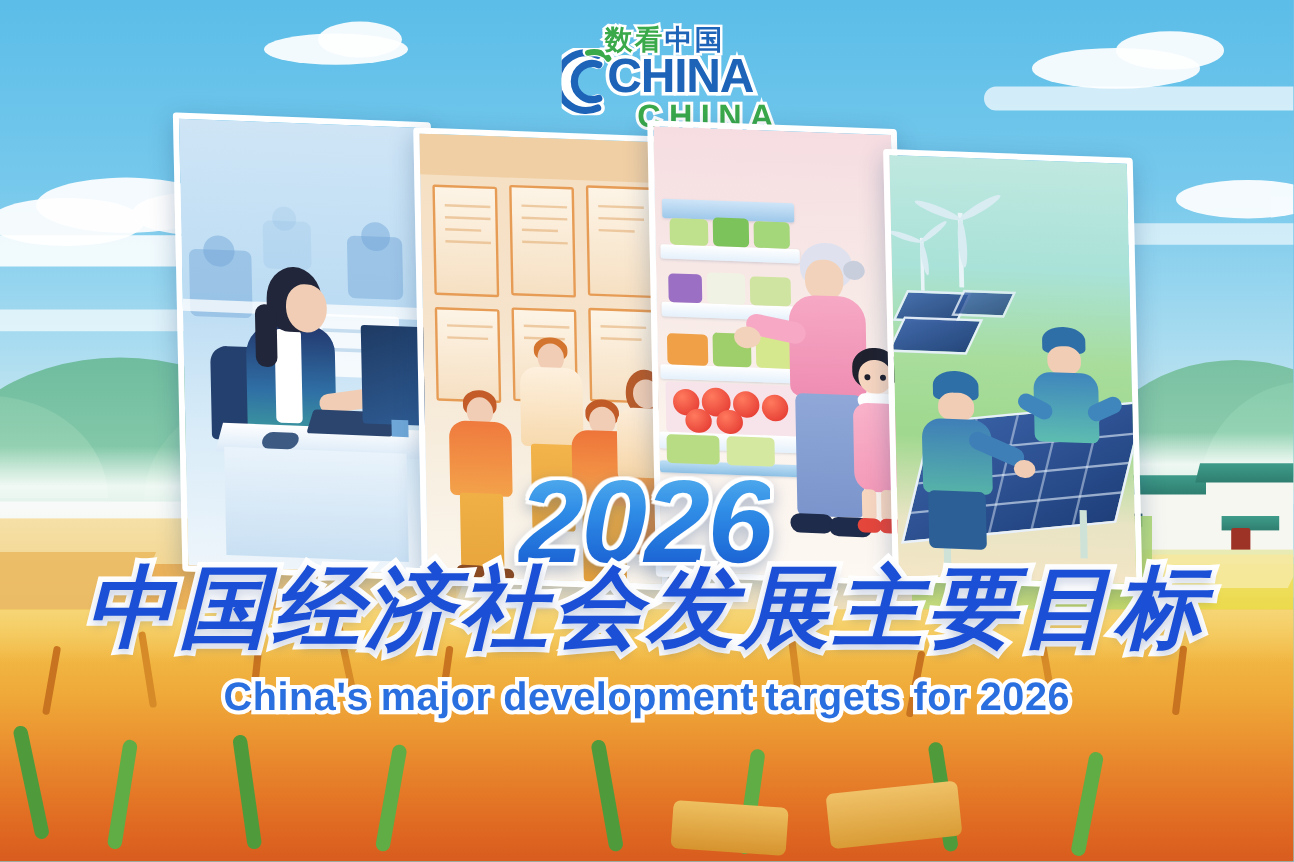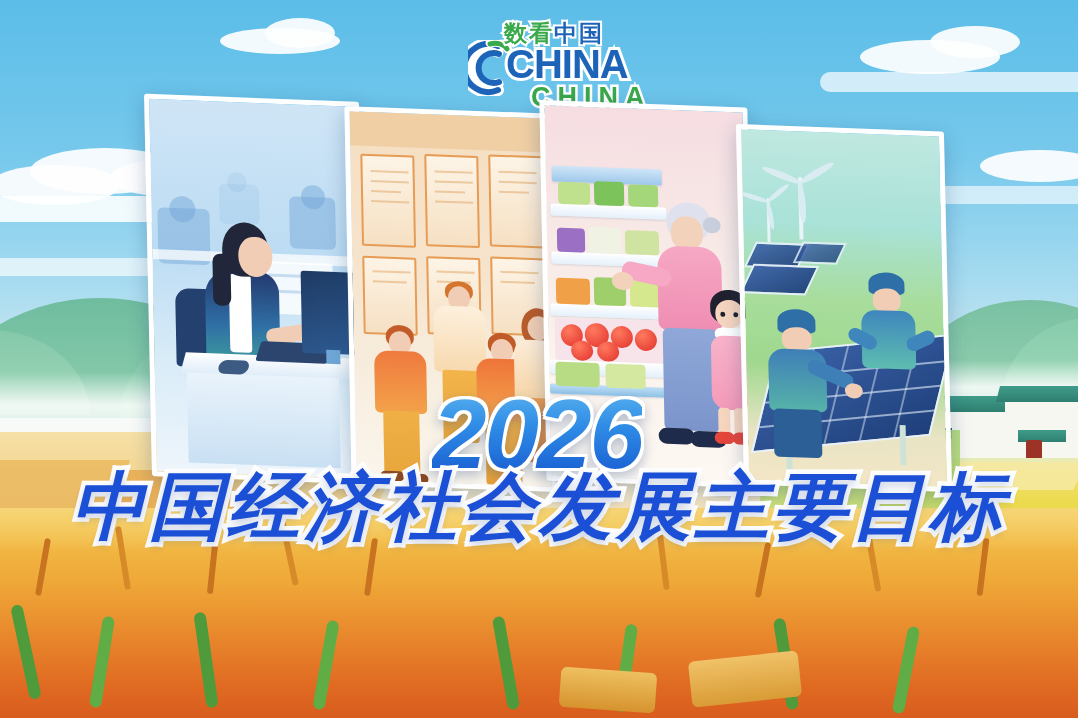--- a/index.html
+++ b/index.html
@@ -430,14 +430,15 @@
     <div style="position:absolute;left:620px;top:116px;width:12px;height:88px;background:#5fad44;transform:rotate(8deg);border-radius:6px;"></div>
     <div style="position:absolute;left:780px;top:110px;width:12px;height:92px;background:#4f9b3c;transform:rotate(-9deg);border-radius:6px;"></div>
     <div style="position:absolute;left:900px;top:118px;width:12px;height:88px;background:#5fad44;transform:rotate(11deg);border-radius:6px;"></div>
 
     <div style="position:absolute;left:690px;top:148px;width:110px;height:46px;background:linear-gradient(180deg,#f0c268,#d99b35);border-radius:6px;transform:rotate(-6deg);"></div>
     <div style="position:absolute;left:560px;top:162px;width:96px;height:40px;background:linear-gradient(180deg,#eec060,#d6932e);border-radius:6px;transform:rotate(4deg);"></div>
   </div>
 
   <div id="year">2026</div>
   <div id="cn-title">中国经济社会发展主要目标</div>
+  <div id="en-title">China's major development targets for 2026</div>
 
 </div>
 
 </body></html>

